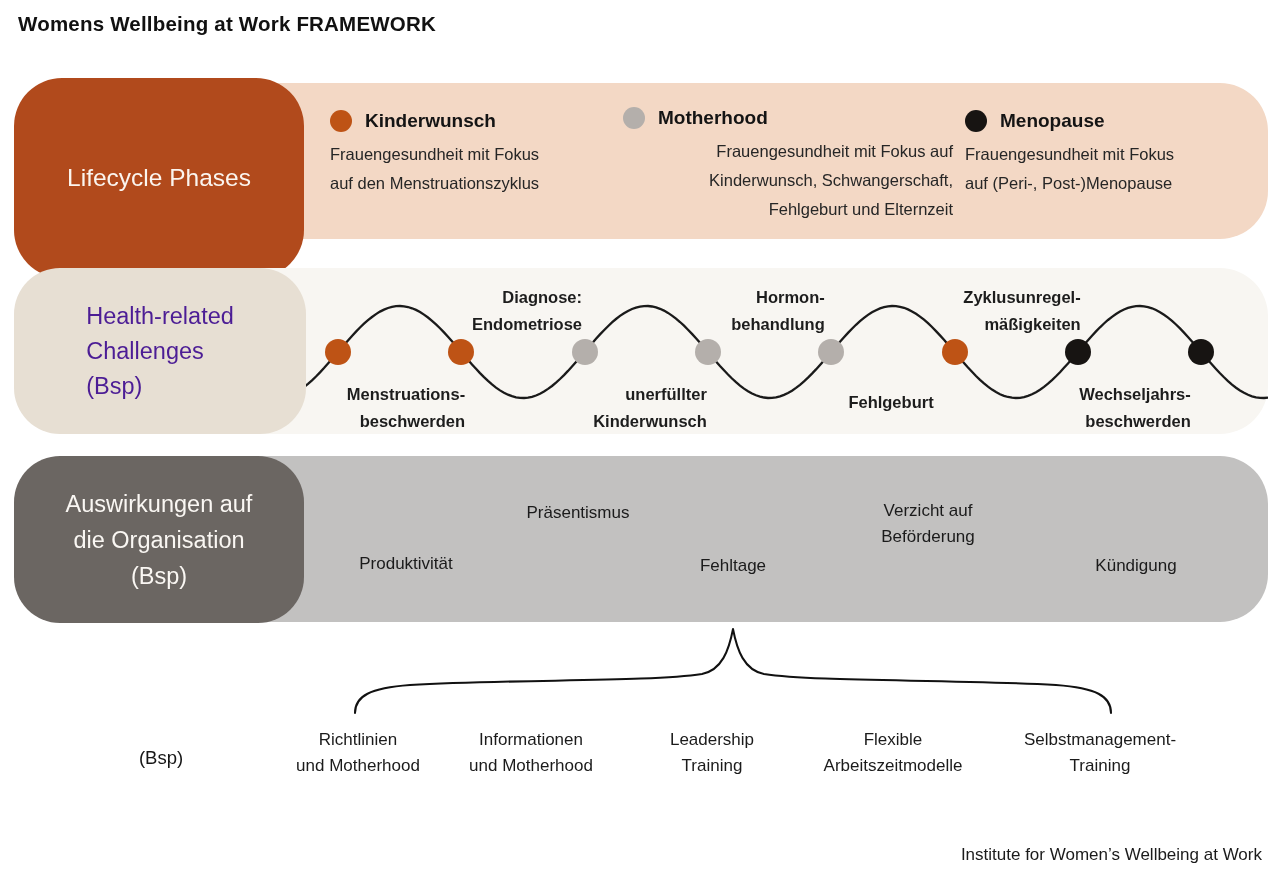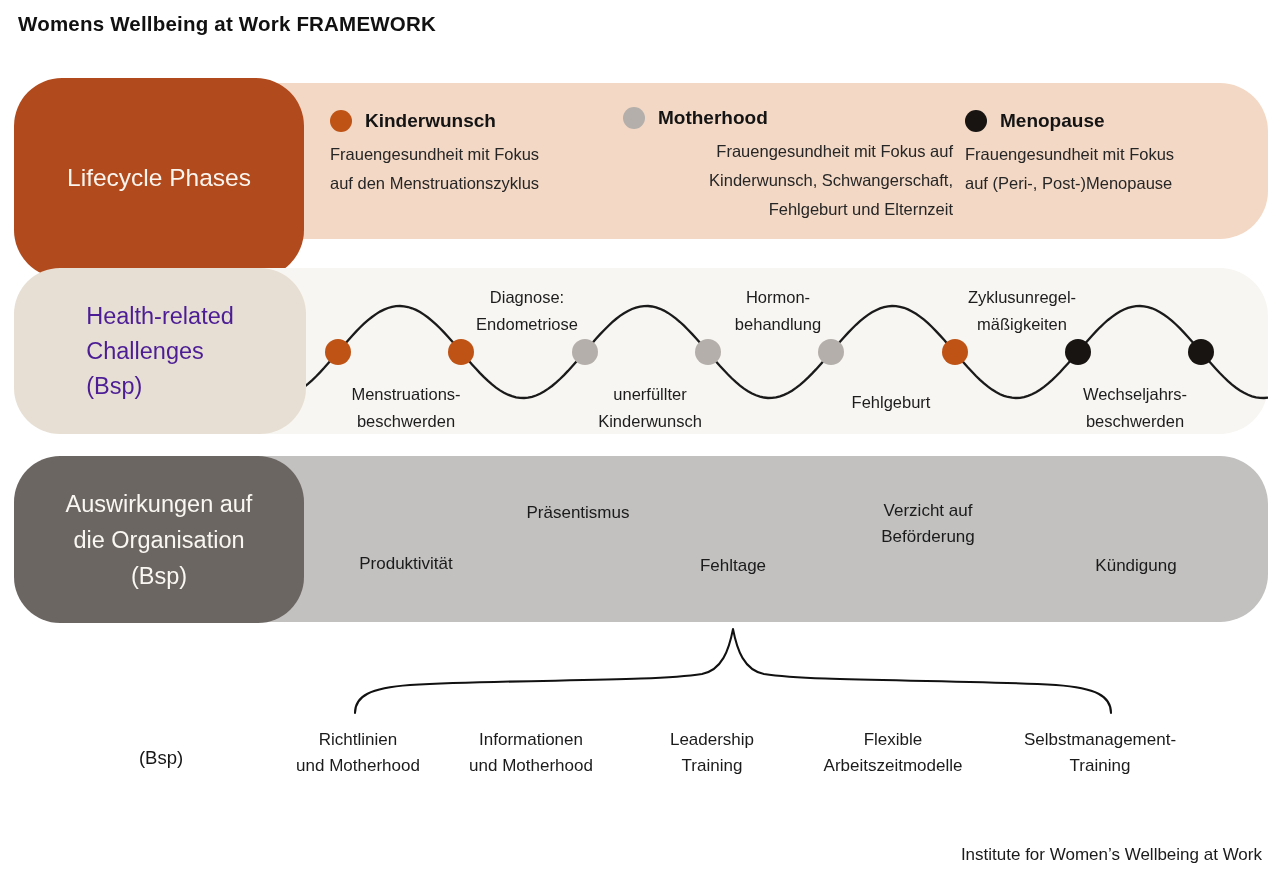--- a/index.html
+++ b/index.html
@@ -21,22 +21,22 @@
   .legend-col.c2 { left:623px; top:107px; width:330px;text-align:right; }
   .legend-col.c3 { left:965px; top:110px; width:300px; }
   .legend-dot-svg { display:block; }
 
   
   .row2-bg { position:absolute; left:22px; top:268px; width:1246px; height:166px; background:#F8F6F2; border-radius:48px; }
   .row2-label { position:absolute; left:14px; top:268px; width:292px; height:166px; background:#E7DFD3; border-radius:46px;
                 display:flex; align-items:center; justify-content:center; font-size:23.5px; line-height:35px;
                 white-space:pre-line; color:#4c1d95; z-index:3; }
   .wave-svg { position:absolute; left:300px; top:268px; z-index:1; }
-  .wave-label { position:absolute; transform:translateX(-50%); text-align:center; font-size:16.5px; line-height:27px;
-                white-space:pre-line; color:#1d1d1d; z-index:2; }
+  .wave-label { position:absolute; transform:translateX(-50%); text-align:right; font-size:16.5px; line-height:27px;
+                white-space:pre-line; color:#1d1d1d; z-index:2;font-weight:bold; }
   .wl-a { top:284px; }
   .wl-b { top:381px; }
   .wl-b1 { top:389px; }
 
   
   .row3-bg { position:absolute; left:22px; top:456px; width:1246px; height:166px; background:#C2C1C0; border-radius:48px; }
   .row3-label { position:absolute; left:14px; top:456px; width:290px; height:167px; background:#6B6662; border-radius:46px;
                 display:flex; align-items:center; justify-content:center; text-align:center; font-size:23.5px; line-height:36px;
                 white-space:pre-line; color:#FAF7F3; z-index:3; }
   .impact-item { position:absolute; transform:translateX(-50%); text-align:center; font-size:17px; line-height:26px;

